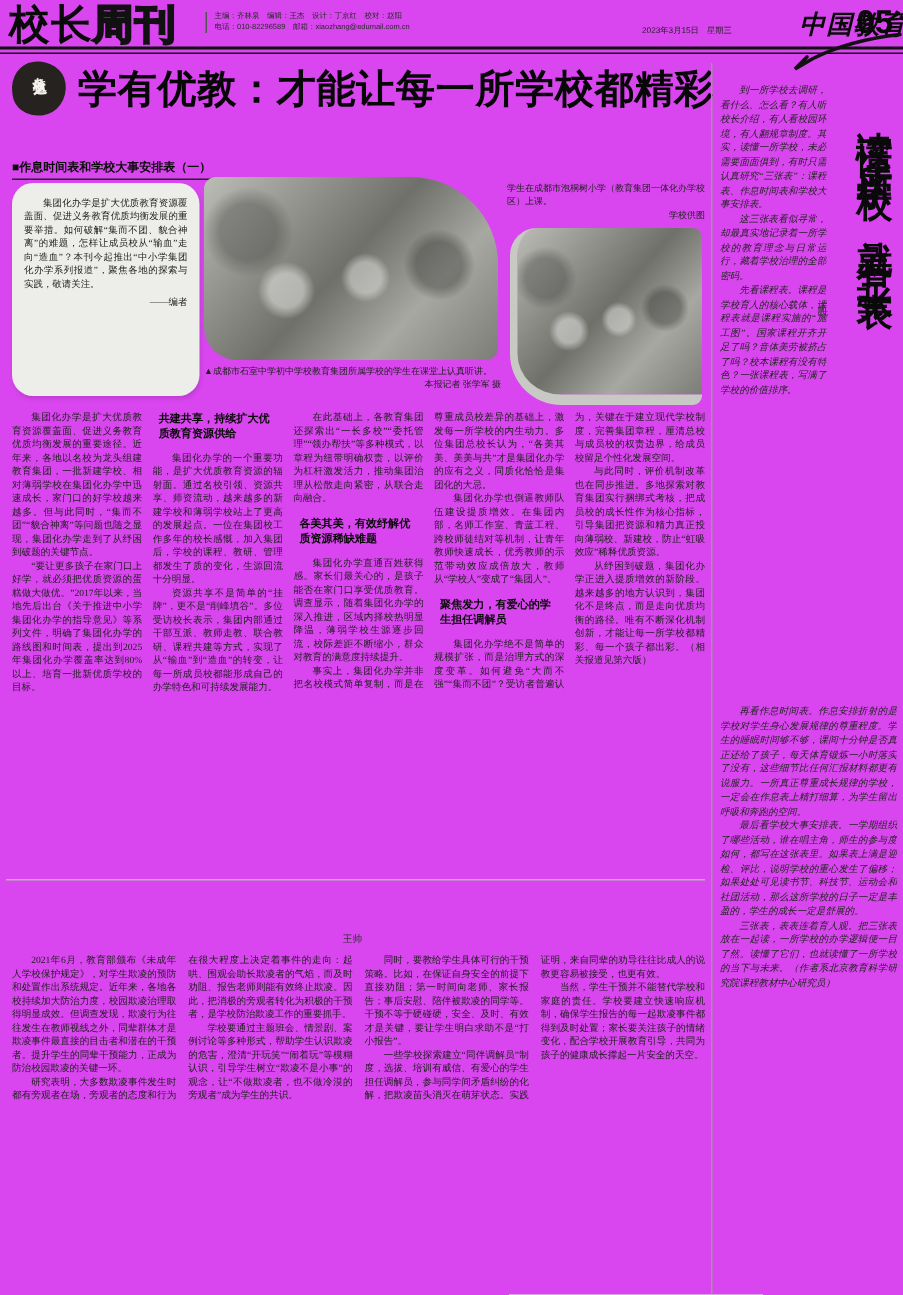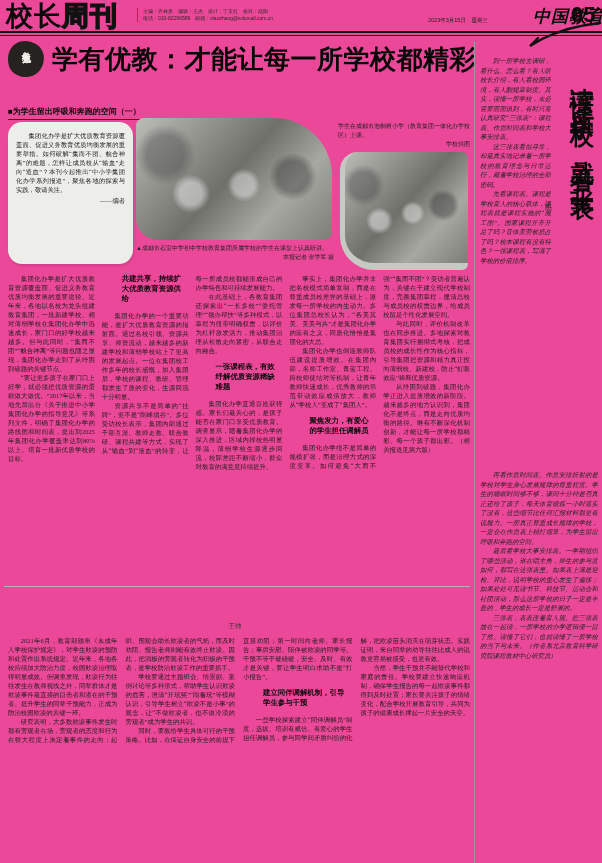--- a/index.html
+++ b/index.html
@@ -1,18 +1,18 @@
 <!DOCTYPE html>
 <html><head>
 <meta charset="utf-8">
 <style>
   * { margin:0; padding:0; box-sizing:border-box; }
   html,body { background:#e8e8e4; }
   body { font-family:"Liberation Serif", serif; color:#1c1c1c; }
-  .page { position:relative; width:602px; height:863px; background:#ec4899; margin:0 auto; overflow:hidden; }
+  .page { position:relative; width:602px; height:863px; background:#d946ef; margin:0 auto; overflow:hidden; }
 
   
   .mast { position:absolute; left:0; top:0; width:602px; height:32px; }
   .mast-title { position:absolute; left:6px; top:2px; font-family:"Liberation Sans",sans-serif; font-size:27px; line-height:28px; letter-spacing:1px; white-space:nowrap; }
   .mast-title .bold { font-weight:900; color:#0a0a0a; }
   .mast-title .outline { font-weight:900; color:#fff; -webkit-text-stroke:1.4px #111; text-shadow:0 0 1px #111; }
   .mast-staff { position:absolute; left:137px; top:8px; width:170px; border-left:1px solid #555; padding-left:5px; font-size:5px; line-height:7px; color:#2a2a2a; font-family:"Liberation Sans",sans-serif; }
   .mast-date { position:absolute; left:428px; top:17px; font-size:5.5px; color:#222; font-family:"Liberation Sans",sans-serif; }
   .mast-logo { position:absolute; left:497px; top:5px; font-size:17px; font-weight:bold; font-style:italic; font-family:"Liberation Serif",serif; letter-spacing:1px; color:#0a0a0a; white-space:nowrap;margin-left:36px; }
   .mast-page { position:absolute; left:571px; top:2px; font-size:22px; font-weight:bold; font-family:"Liberation Sans",sans-serif; color:#0a0a0a;text-align:right; }
@@ -39,21 +39,21 @@
       radial-gradient(circle at 15% 30%, rgba(40,40,40,.3) 0 10%, transparent 16%); }
   .photo-left { left:136px; top:118px; width:196px; height:122px; border-radius:8px 58px 8px 22px; }
   .photo-right { left:340px; top:152px; width:128px; height:118px; border-radius:18px 6px 6px 34px; border-left:5px solid #c8c8c4; border-bottom:7px solid #c8c8c4; }
   .cap-left { position:absolute; left:136px; top:244px; width:198px; font-size:6px; line-height:8.5px; color:#222; }
   .cap-left .credit { display:block; text-align:right; }
   .cap-right { position:absolute; left:338px; top:122px; width:132px; font-size:6px; line-height:8.5px; color:#222; }
   .cap-right .credit { display:block; text-align:right; margin-top:1px; }
 
   .main-body { position:absolute; left:8px; top:274px; width:462px; height:306px; column-count:5; column-gap:7px; overflow:hidden; }
   .main-body p, .bot-body p { font-size:6.4px; line-height:9px; text-align:justify; text-indent:2em; color:#1e1e1e; }
-  .main-body h3, .bot-body h3 { font-family:"Liberation Sans",sans-serif; font-size:7.4px; line-height:10px; font-weight:bold; color:#0a0a0a; margin:7px 0 7px 16px; padding:0 4px; text-indent:0; }
+  .main-body h3, .bot-body h3 { font-family:"Liberation Sans",sans-serif; font-size:7.4px; line-height:10px; font-weight:bold; color:#0a0a0a; margin:7px 0 7px 0; padding:0 4px; text-indent:0; }
 
   .mid-rule { position:absolute; left:4px; top:586px; width:466px; border-top:1px solid #b5b5b0; }
 
   
   .bot-headline { position:absolute; left:0; top:594px; width:470px; text-align:center; font-family:"Liberation Sans",sans-serif; font-weight:900; font-size:20px; color:#070707; }
   .bot-byline { position:absolute; left:0; top:622px; width:470px; text-align:center; font-size:6.5px; color:#333; }
   .bot-body { position:absolute; left:8px; top:636px; width:462px; height:225px; column-count:4; column-gap:8px; overflow:hidden; }
 
   
   .v-divider { position:absolute; left:474px; top:42px; height:821px; border-left:1px solid #9a9a95; }
@@ -83,21 +83,21 @@
   <div class="rule-a"></div>
   <div class="rule-b"></div>
   <svg class="swoosh" width="84" height="28" viewBox="0 0 84 28">
     <path d="M82,3 C64,5 44,9 24,19 L12,26 L20,18" fill="none" stroke="#111" stroke-width="2.4" stroke-linecap="round"></path>
   </svg>
 
   <div class="seal">
     <div class="seal-text">名校之道</div>
   </div>
   <h1 class="headline">学有优教：才能让每一所学校都精彩</h1>
-  <div class="kicker">■为学生留出呼吸和奔跑的空间（一）</div>
+  <div class="kicker">■作息时间表和学校大事安排表（一）</div>
 
   <div class="editor-box">
     <div class="txt">集团化办学是扩大优质教育资源覆盖面、促进义务教育优质均衡发展的重要举措。如何破解“集而不团、貌合神离”的难题，怎样让成员校从“输血”走向“造血”？本刊今起推出“中小学集团化办学系列报道”，聚焦各地的探索与实践，敬请关注。</div>
     <div class="sig">——编者</div>
   </div>
 
   <div class="photo photo-left"></div>
   <div class="cap-left">
     <span>▲成都市石室中学初中学校教育集团所属学校的学生在课堂上认真听讲。</span>
     <span class="credit">本报记者 张学军 摄</span>
@@ -109,39 +109,38 @@
   </div>
   <div class="photo photo-right"></div>
 
   <div class="main-body">
       <p>集团化办学是扩大优质教育资源覆盖面、促进义务教育优质均衡发展的重要途径。近年来，各地以名校为龙头组建教育集团，一批新建学校、相对薄弱学校在集团化办学中迅速成长，家门口的好学校越来越多。但与此同时，“集而不团”“貌合神离”等问题也随之显现，集团化办学走到了从纾困到破题的关键节点。</p>
       <p>“要让更多孩子在家门口上好学，就必须把优质资源的蛋糕做大做优。”2017年以来，当地先后出台《关于推进中小学集团化办学的指导意见》等系列文件，明确了集团化办学的路线图和时间表，提出到2025年集团化办学覆盖率达到80%以上、培育一批新优质学校的目标。</p>
       <h3>共建共享，持续扩大优质教育资源供给</h3>
       <p>集团化办学的一个重要功能，是扩大优质教育资源的辐射面。通过名校引领、资源共享、师资流动，越来越多的新建学校和薄弱学校站上了更高的发展起点。一位在集团校工作多年的校长感慨，加入集团后，学校的课程、教研、管理都发生了质的变化，生源回流十分明显。</p>
       <p>资源共享不是简单的“挂牌”，更不是“削峰填谷”。多位受访校长表示，集团内部通过干部互派、教师走教、联合教研、课程共建等方式，实现了从“输血”到“造血”的转变，让每一所成员校都能形成自己的办学特色和可持续发展能力。</p>
       <p>在此基础上，各教育集团还探索出“一长多校”“委托管理”“领办帮扶”等多种模式，以章程为纽带明确权责，以评价为杠杆激发活力，推动集团治理从松散走向紧密，从联合走向融合。</p>
-      <h3>一张课程表，有效纾解优质资源稀缺难题</h3>
+      <h3>各美其美，有效纾解优质资源稀缺难题</h3>
       <p>集团化办学直通百姓获得感。家长们最关心的，是孩子能否在家门口享受优质教育。调查显示，随着集团化办学的深入推进，区域内择校热明显降温，薄弱学校生源逐步回流，校际差距不断缩小，群众对教育的满意度持续提升。</p>
       <p>事实上，集团化办学并非把名校模式简单复制，而是在尊重成员校差异的基础上，激发每一所学校的内生动力。多位集团总校长认为，“各美其美、美美与共”才是集团化办学的应有之义，同质化恰恰是集团化的大忌。</p>
       <p>集团化办学也倒逼教师队伍建设提质增效。在集团内部，名师工作室、青蓝工程、跨校师徒结对等机制，让青年教师快速成长，优秀教师的示范带动效应成倍放大，教师从“学校人”变成了“集团人”。</p>
       <h3>聚焦发力，有爱心的学生担任调解员</h3>
       <p>集团化办学绝不是简单的规模扩张，而是治理方式的深度变革。如何避免“大而不强”“集而不团”？受访者普遍认为，关键在于建立现代学校制度，完善集团章程，厘清总校与成员校的权责边界，给成员校留足个性化发展空间。</p>
       <p>与此同时，评价机制改革也在同步推进。多地探索对教育集团实行捆绑式考核，把成员校的成长性作为核心指标，引导集团把资源和精力真正投向薄弱校、新建校，防止“虹吸效应”稀释优质资源。</p>
       <p>从纾困到破题，集团化办学正进入提质增效的新阶段。越来越多的地方认识到，集团化不是终点，而是走向优质均衡的路径。唯有不断深化机制创新，才能让每一所学校都精彩、每一个孩子都出彩。（相关报道见第六版）</p>
     </div>
 
   <div class="mid-rule"></div>
 
   <div class="bot-byline">王帅</div>
   <div class="bot-body">
       <p>2021年6月，教育部颁布《未成年人学校保护规定》，对学生欺凌的预防和处置作出系统规定。近年来，各地各校持续加大防治力度，校园欺凌治理取得明显成效。但调查发现，欺凌行为往往发生在教师视线之外，同辈群体才是欺凌事件最直接的目击者和潜在的干预者。提升学生的同辈干预能力，正成为防治校园欺凌的关键一环。</p>
       <p>研究表明，大多数欺凌事件发生时都有旁观者在场，旁观者的态度和行为在很大程度上决定着事件的走向：起哄、围观会助长欺凌者的气焰，而及时劝阻、报告老师则能有效终止欺凌。因此，把消极的旁观者转化为积极的干预者，是学校防治欺凌工作的重要抓手。</p>
       <p>学校要通过主题班会、情景剧、案例讨论等多种形式，帮助学生认识欺凌的危害，澄清“开玩笑”“闹着玩”等模糊认识，引导学生树立“欺凌不是小事”的观念，让“不做欺凌者，也不做冷漠的旁观者”成为学生的共识。</p>
       <p>同时，要教给学生具体可行的干预策略。比如，在保证自身安全的前提下直接劝阻；第一时间向老师、家长报告；事后安慰、陪伴被欺凌的同学等。干预不等于硬碰硬，安全、及时、有效才是关键，要让学生明白求助不是“打小报告”。</p>
-      <h3>建立同伴调解机制，引导学生参与干预</h3>
       <p>一些学校探索建立“同伴调解员”制度，选拔、培训有威信、有爱心的学生担任调解员，参与同学间矛盾纠纷的化解，把欺凌苗头消灭在萌芽状态。实践证明，来自同辈的劝导往往比成人的说教更容易被接受，也更有效。</p>
       <p>当然，学生干预并不能替代学校和家庭的责任。学校要建立快速响应机制，确保学生报告的每一起欺凌事件都得到及时处置；家长要关注孩子的情绪变化，配合学校开展教育引导，共同为孩子的健康成长撑起一片安全的天空。</p>
     </div>
 
   <div class="v-divider"></div>
   <div class="right-col-top">
       <p>到一所学校去调研，看什么、怎么看？有人听校长介绍，有人看校园环境，有人翻规章制度。其实，读懂一所学校，未必需要面面俱到，有时只需认真研究“三张表”：课程表、作息时间表和学校大事安排表。</p>
       <p>这三张表看似寻常，却最真实地记录着一所学校的教育理念与日常运行，藏着学校治理的全部密码。</p>
       <p>先看课程表。课程是学校育人的核心载体，课程表就是课程实施的“施工图”。国家课程开齐开足了吗？音体美劳被挤占了吗？校本课程有没有特色？一张课程表，写满了学校的价值排序。</p>
     </div>

